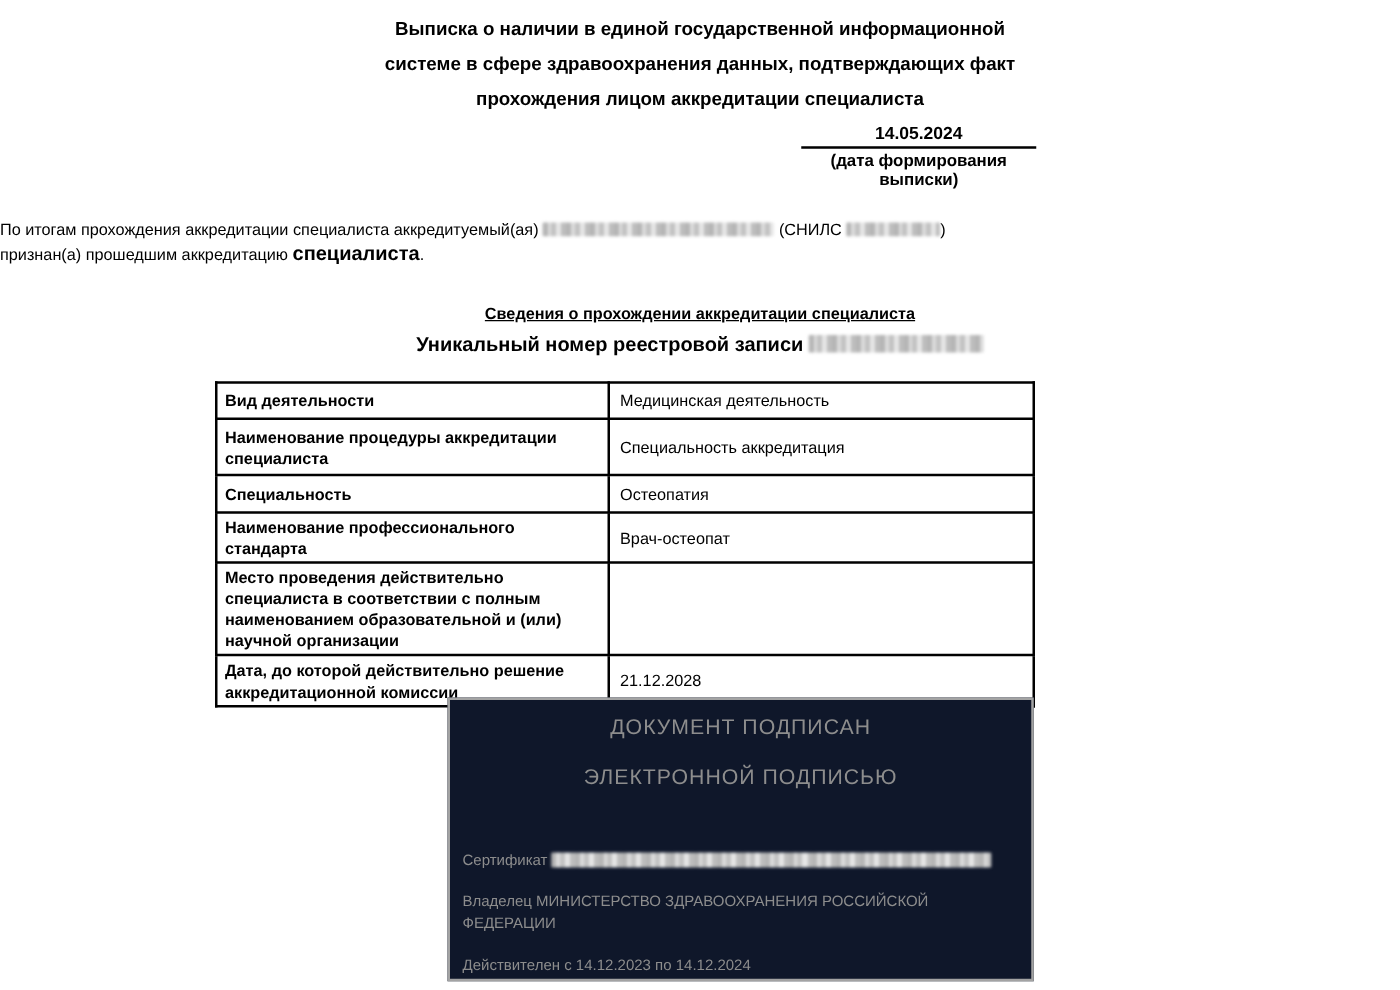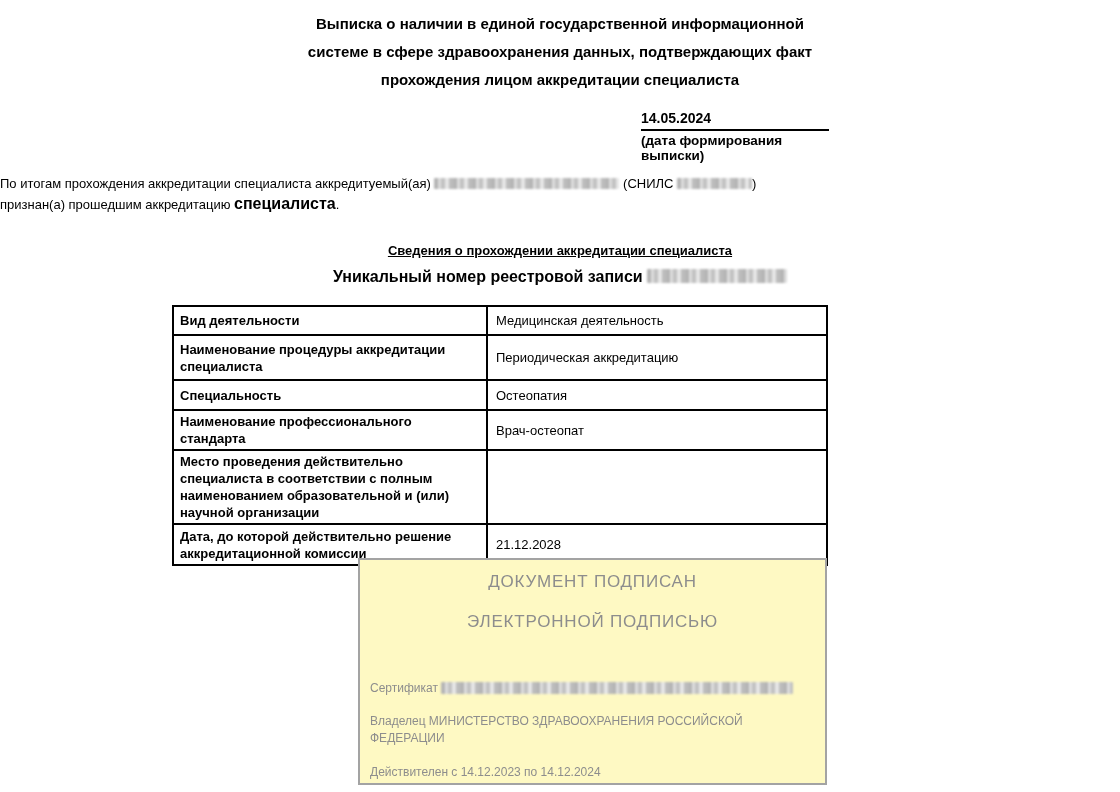--- a/index.html
+++ b/index.html
@@ -19,22 +19,23 @@
     top: 10px; left: 0; width: 100%;
     text-align: center;
     font-size: 15px;
     font-weight: 700;
     line-height: 28px;
   }
 
   
   .date-block {
     position: absolute;
-    top: 110px; left: 641px;
+    top: 98px; left: 641px;
     width: 188px;
+    text-align: center;
   }
   .date-value {
     font-size: 14px;
     font-weight: 700;
     padding-bottom: 3px;
     border-bottom: 2px solid #000;
   }
   .date-caption {
     font-size: 13.5px;
     font-weight: 700;
@@ -113,21 +114,21 @@
   .row-h6 td { height: 35px; }
 
   
   .sig-box {
     position: absolute;
     top: 558px; left: 358px;
     width: 469px; height: 227px;
     box-sizing: border-box;
     border: 2px solid #a3a3a3;
     color: #8d8d8d;
-    background: #fef9c3;
+    background: #0f172a;
   }
   .sig-header {
     text-align: center;
     font-size: 17px;
     letter-spacing: 0.8px;
   }
   .sig-header-line1 { margin-top: 12px; }
   .sig-header-line2 { margin-top: 20px; }
   .sig-details {
     font-size: 12px;
@@ -176,21 +177,21 @@
   </div>
 
   <table class="acc-table">
     <tbody>
       <tr class="row-h1">
         <td class="label-cell">Вид деятельности</td>
         <td class="value-cell">Медицинская деятельность</td>
       </tr>
       <tr class="row-h2">
         <td class="label-cell">Наименование процедуры аккредитации специалиста</td>
-        <td class="value-cell">Периодическая аккредитацию</td>
+        <td class="value-cell">Специальность аккредитация</td>
       </tr>
       <tr class="row-h3">
         <td class="label-cell">Специальность</td>
         <td class="value-cell">Остеопатия</td>
       </tr>
       <tr class="row-h4">
         <td class="label-cell">Наименование профессионального стандарта</td>
         <td class="value-cell">Врач-остеопат</td>
       </tr>
       <tr class="row-h5">

